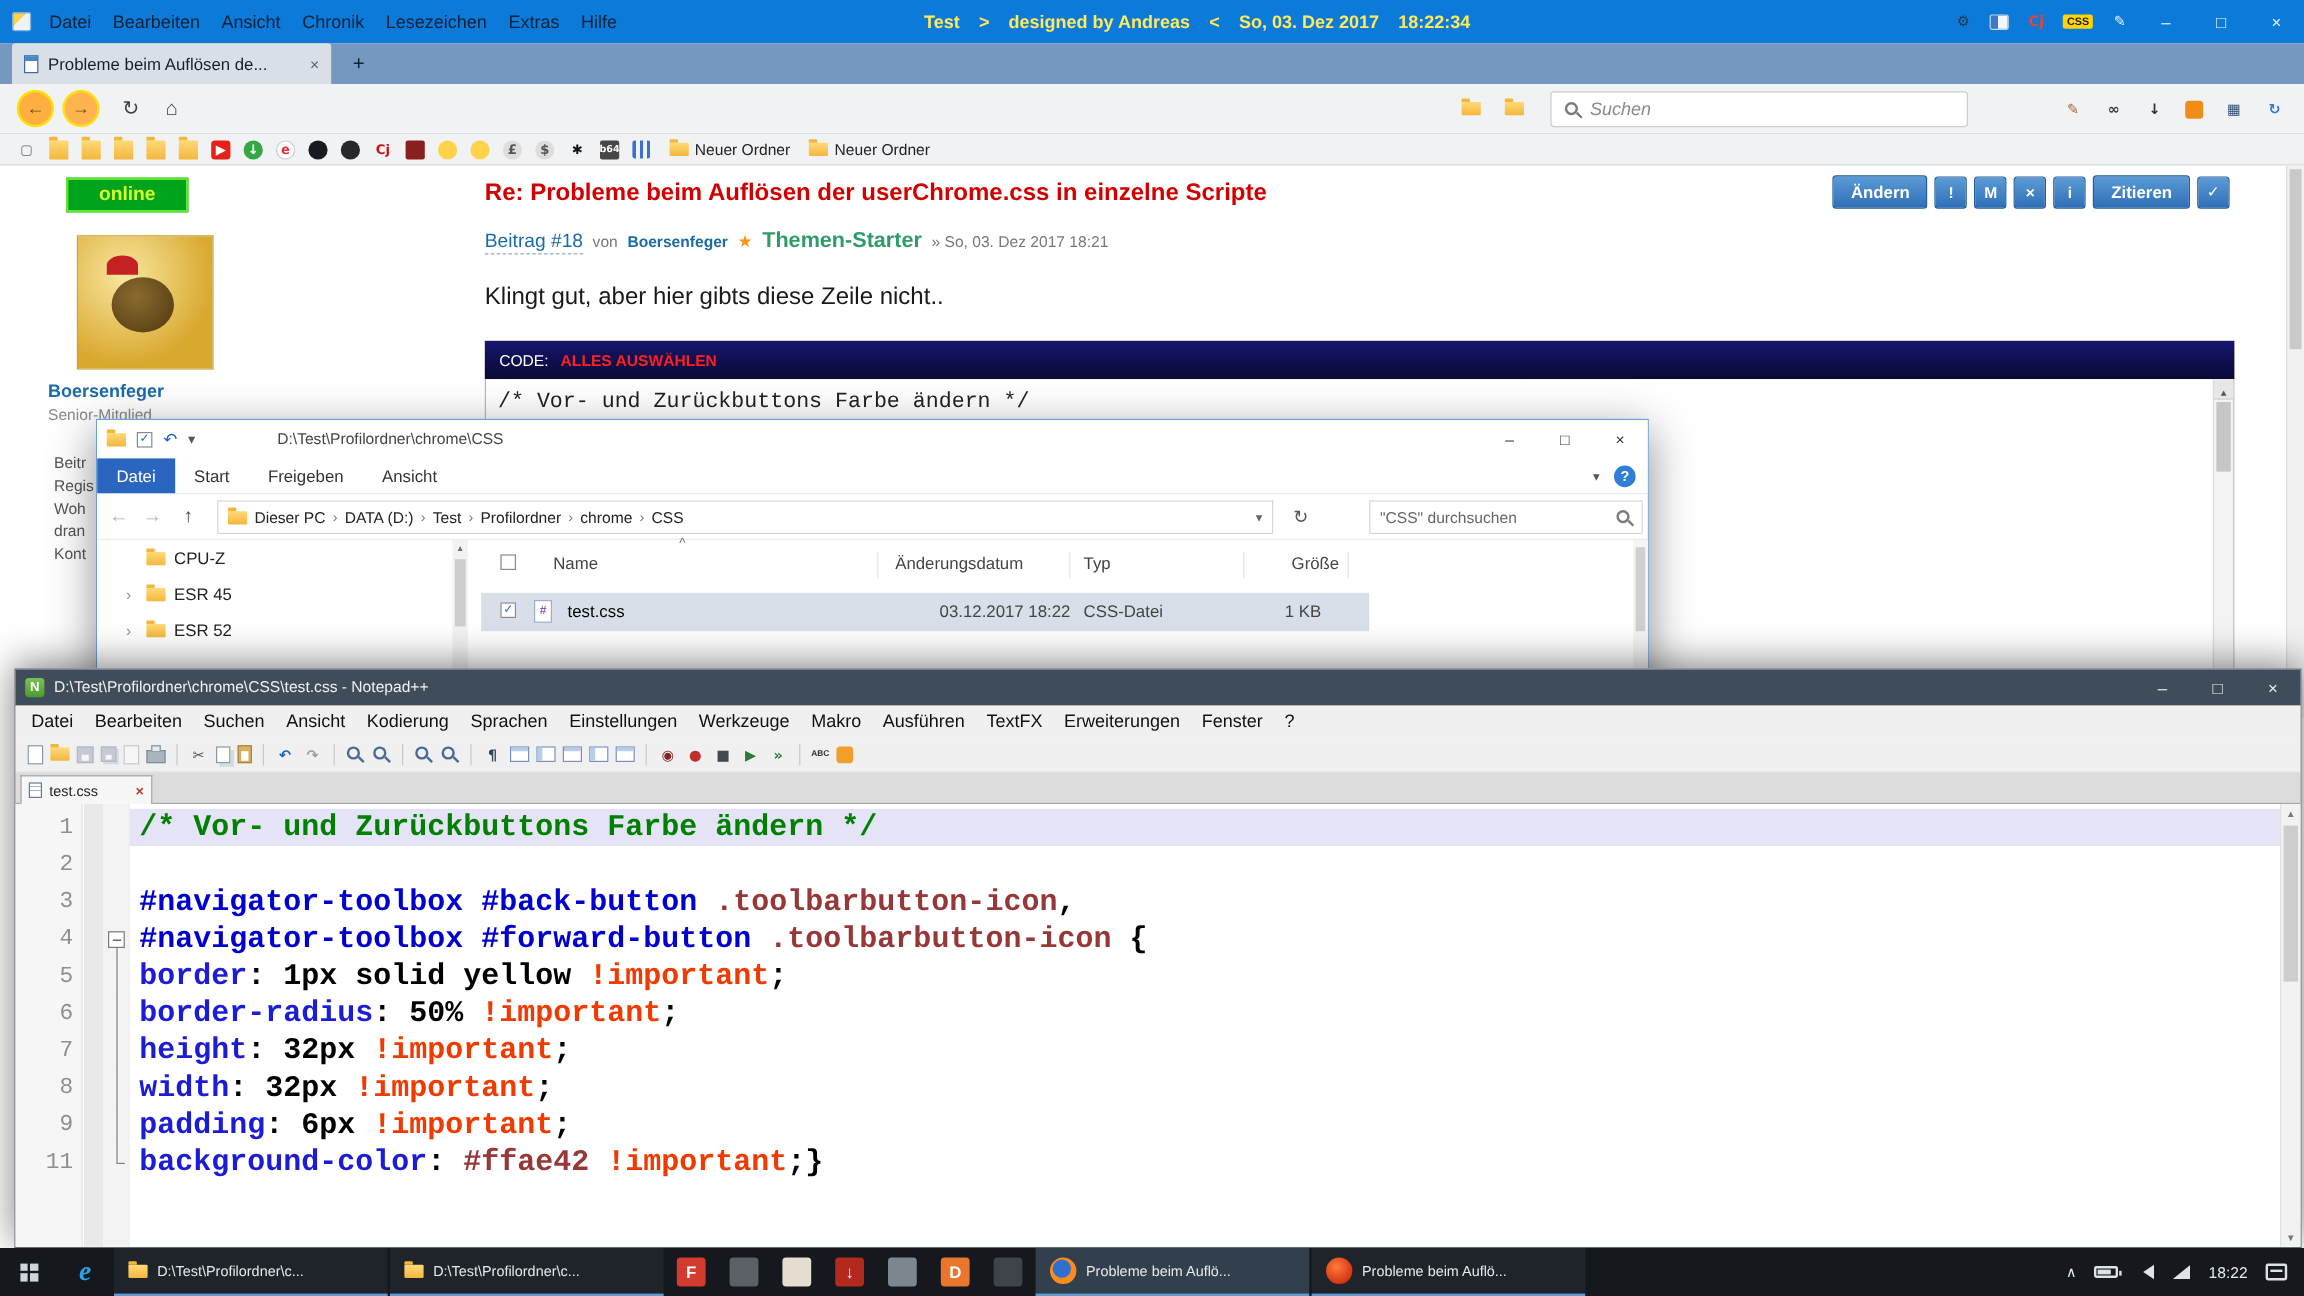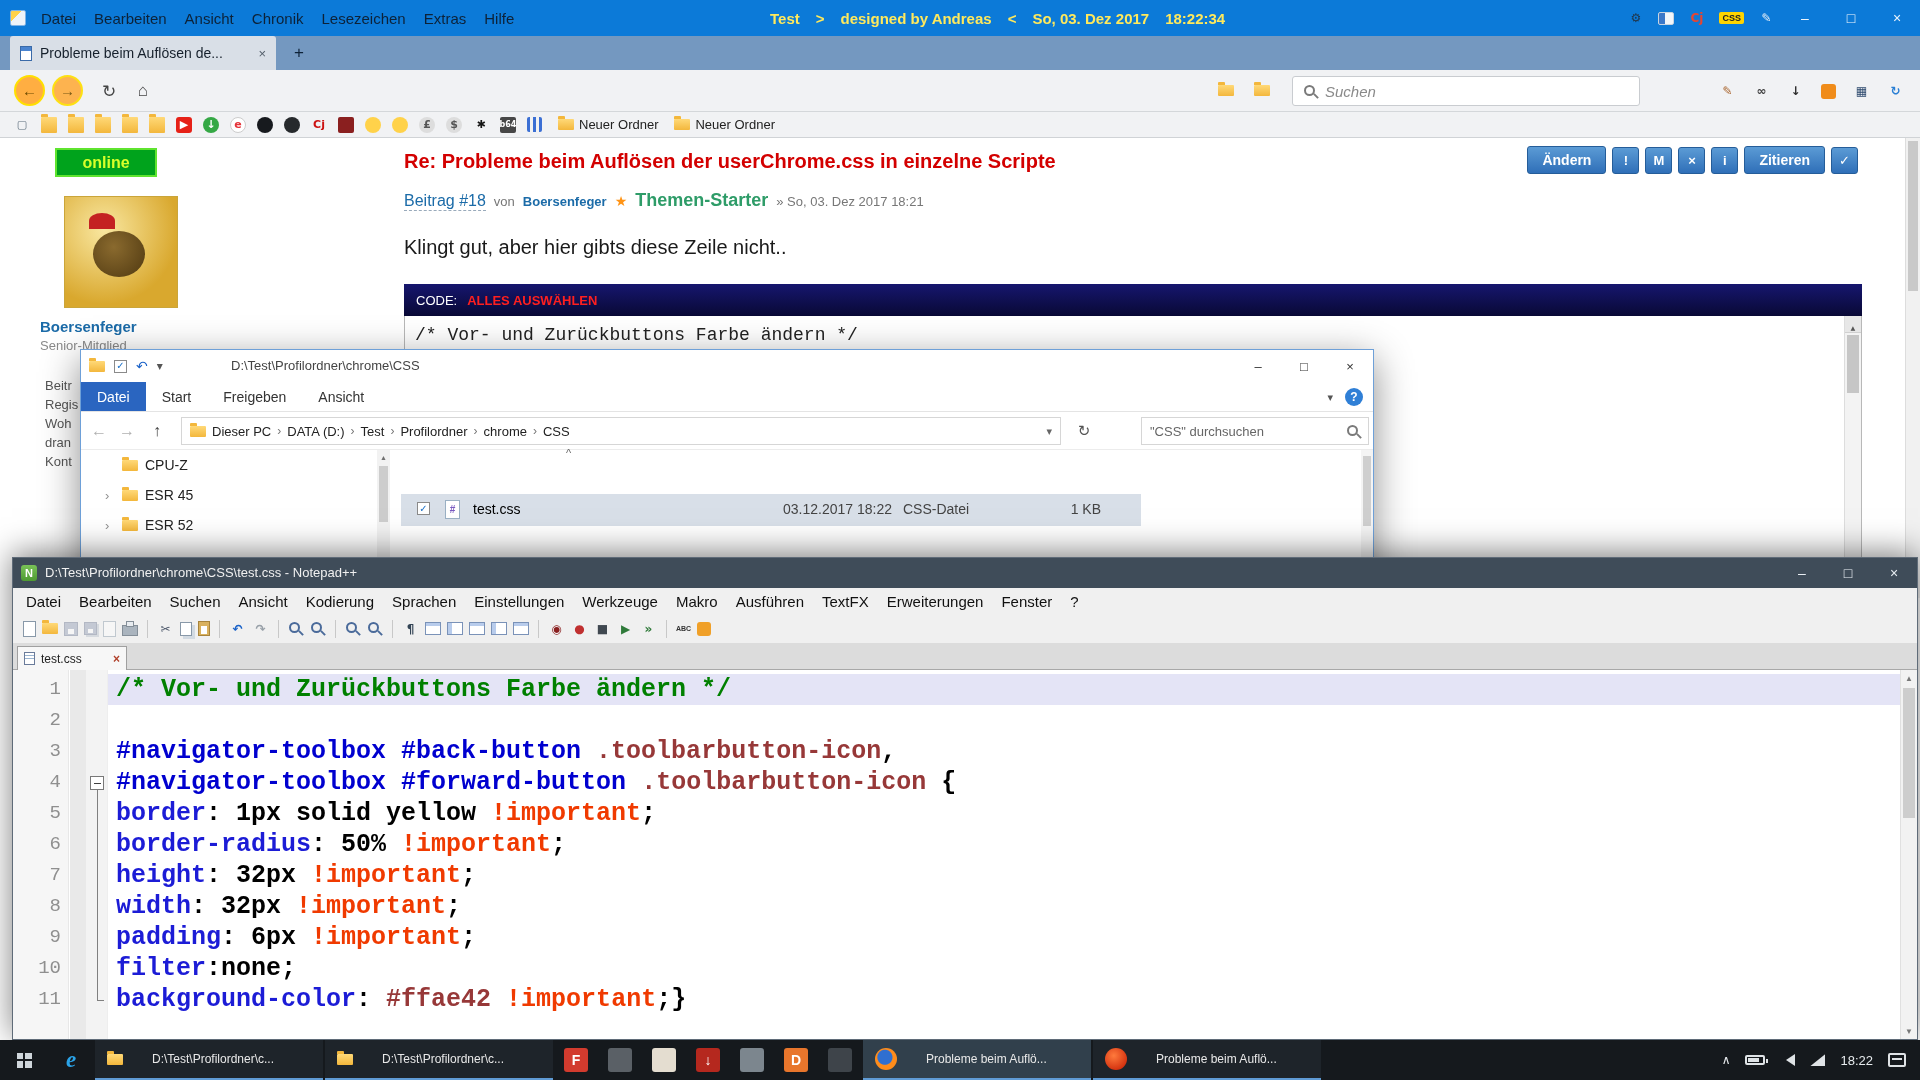--- a/index.html
+++ b/index.html
@@ -236,21 +236,21 @@
   .taskbar { position:absolute; left:0; right:0; bottom:0; height:40px; background:#15191d; z-index:40;
              display:flex; align-items:stretch; }
   .tb-start { width:48px; display:grid; place-items:center; }
   .win-logo { width:15px; height:15px; display:grid; grid-template-columns:1fr 1fr; grid-template-rows:1fr 1fr; gap:2px; }
   .win-logo i { background:#cfd6db; }
   .tb-edge { width:46px; display:grid; place-items:center; color:#2aa3e8; font:bold italic 23px "Liberation Serif",serif; }
   #tb-items { display:flex; align-items:stretch; }
   .tb-btn { display:flex; align-items:center; gap:8px; padding:0 12px; width:228px; background:#1e242a;
             border-bottom:2px solid #5f9bd5; margin:0 1px; }
   .tb-btn.active { background:#31404c; }
-  .tb-label { font-size:12px; color:#e8e8e8; white-space:nowrap; overflow:hidden; text-overflow:ellipsis;margin-left:21px; }
+  .tb-label { font-size:12px; color:#e8e8e8; white-space:nowrap; overflow:hidden; text-overflow:ellipsis; }
   .pinned { width:44px; display:grid; place-items:center; }
   .pin-ico { width:24px; height:24px; border-radius:3px; display:inline-flex; align-items:center; justify-content:center;
              font:bold 14px "Liberation Sans",sans-serif; }
   .ffball { width:22px; height:22px; border-radius:50%; flex:none;
             background:radial-gradient(circle at 45% 42%,#2f6fd0 40%,#ff8c1a 46%); }
   .redball { width:22px; height:22px; border-radius:50%; flex:none; background:radial-gradient(circle at 40% 35%,#ff7a3c,#d3310f 75%); }
   .tray { margin-left:auto; display:flex; align-items:center; gap:15px; padding:0 14px; color:#e6eaed; }
   .tray .chev { font-size:12px; }
   .batt { width:20px; height:10px; border:2px solid #dfe3e6; border-radius:2px; position:relative; }
   .batt::after { content:''; position:absolute; right:-5px; top:2px; width:2px; height:4px; background:#dfe3e6; }
@@ -488,20 +488,31 @@
               <span class="treelabel">ESR 52</span>
             </div>
           </div>
       </div>
       <div class="ex-tree-scroll">
         <div class="arr">▲</div>
         <div class="thumb"></div>
       </div>
       <div class="ex-files">
         <span class="sortcaret">^</span>
+        <div class="ex-head">
+          <span class="cbx"></span>
+          <span class="col c-n">Name</span>
+          <span class="col c-d">Änderungsdatum</span>
+          <span class="col c-t">Typ</span>
+          <span class="col c-s">Größe</span>
+          <i style="left:330px"></i>
+            <i style="left:490px"></i>
+            <i style="left:635px"></i>
+            <i style="left:722px"></i>
+        </div>
         <div id="file-rows">
             <div class="exrow">
               <span class="cbx">✓</span>
               <span class="file-ico"></span>
               <span class="fc f-name">test.css</span>
               <span class="fc f-date">03.12.2017 18:22</span>
               <span class="fc f-type">CSS-Datei</span>
               <span class="fc f-size">1 KB</span>
             </div>
           </div>
@@ -635,26 +646,20 @@
             <span class="c-fold line"></span>
             <span class="c-txt"><span class="tk-prop">width</span><span class="tk-pln">: 32px </span><span class="tk-imp">!important</span><span class="tk-pln">;</span></span>
           </div>
           <div class="crow">
             <span class="c-num">9</span>
             <span class="c-bm"></span>
             <span class="c-fold line"></span>
             <span class="c-txt"><span class="tk-prop">padding</span><span class="tk-pln">: 6px </span><span class="tk-imp">!important</span><span class="tk-pln">;</span></span>
           </div>
           <div class="crow">
-            <span class="c-num">10</span>
-            <span class="c-bm"></span>
-            <span class="c-fold line"></span>
-            <span class="c-txt"><span class="tk-prop">filter</span><span class="tk-pln">:none;</span></span>
-          </div>
-          <div class="crow">
             <span class="c-num">11</span>
             <span class="c-bm"></span>
             <span class="c-fold end"></span>
             <span class="c-txt"><span class="tk-prop">background-color</span><span class="tk-pln">: </span><span class="tk-hex">#ffae42</span><span class="tk-pln"> </span><span class="tk-imp">!important</span><span class="tk-pln">;}</span></span>
           </div>
         </div>
       <div class="npp-scroll">
         <div class="arr">▲</div>
         <div class="thumb"></div>
         <div class="arr dn">▼</div>

